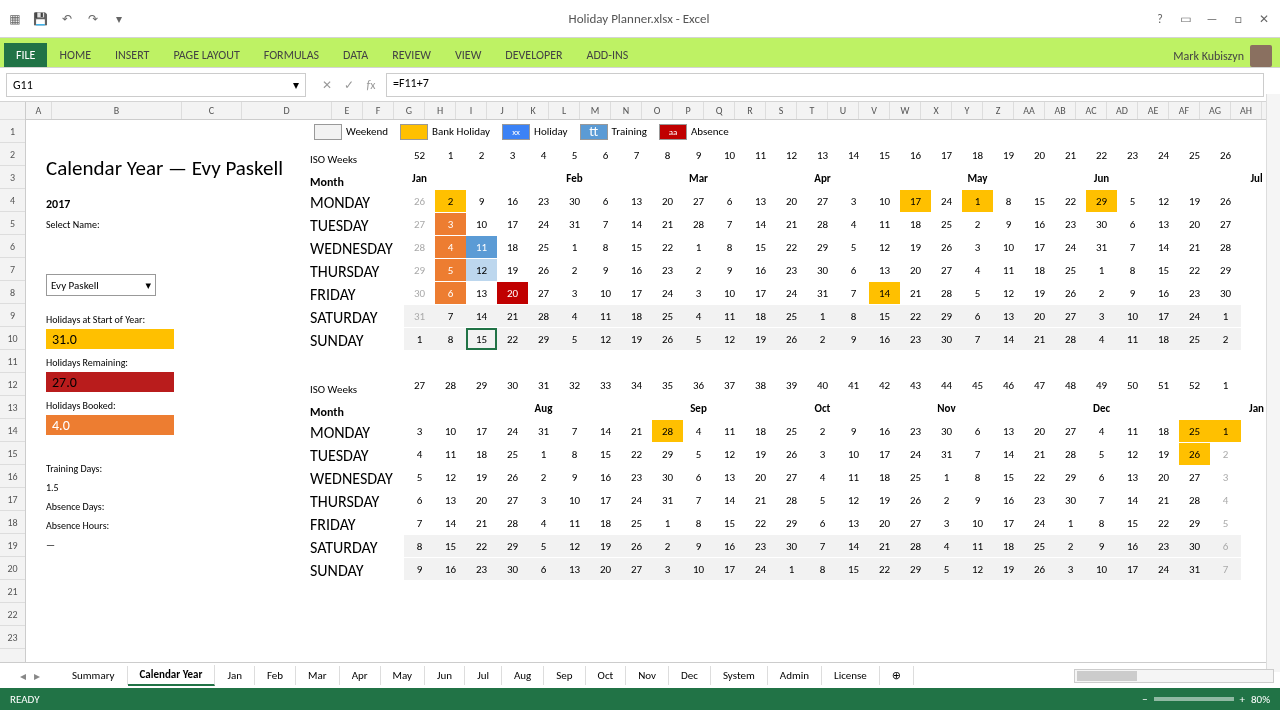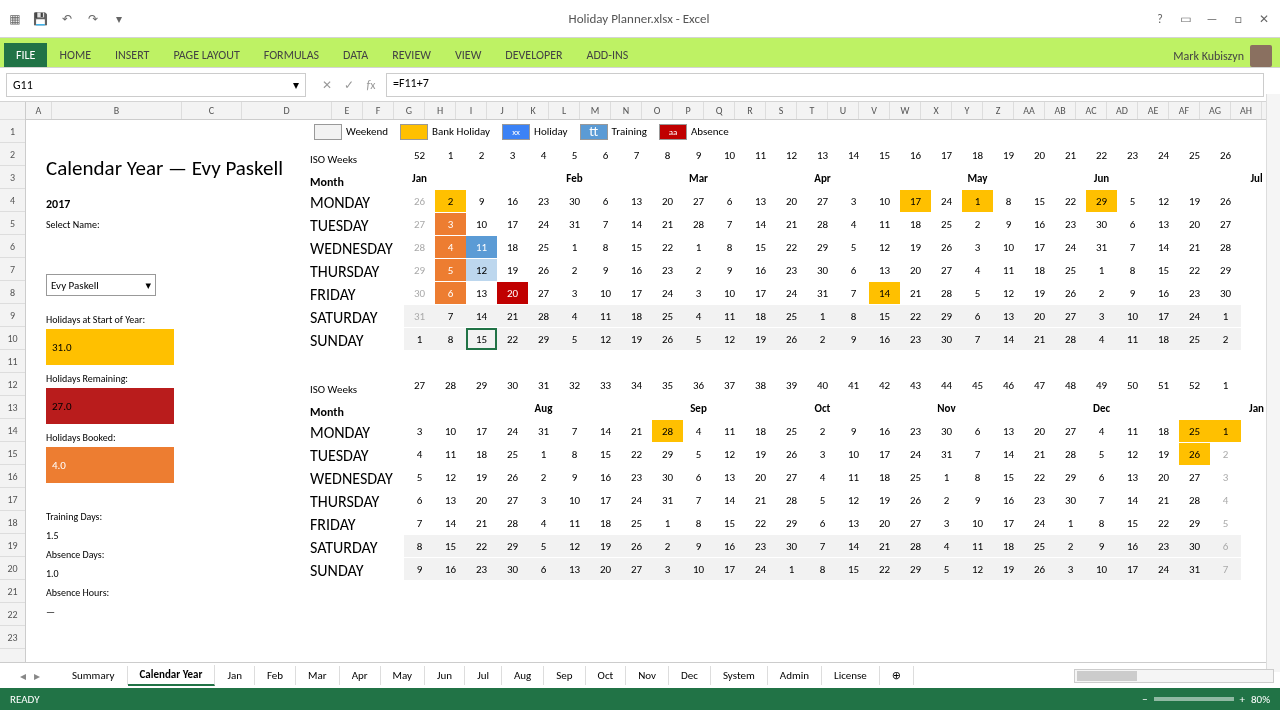--- a/index.html
+++ b/index.html
@@ -29,21 +29,21 @@
 .content { position: absolute; left: 0; top: 18px; right: 0; }
 .row { height: 23px; display: flex; align-items: center; }
 .legend { display: flex; gap: 0; align-items: center; padding-left: 280px; }
 .legend-box { width: 28px; height: 16px; border: 1px solid #999; margin-left: 8px; }
 .legend-label { font-size: 11px; padding: 0 4px; }
 .main { display: flex; }
 .sidebar { width: 280px; padding: 6px 20px; }
 .title { font-size: 21px; font-weight: 300; padding: 6px 0 12px; }
 .year { font-size: 12px; font-weight: 600; padding: 4px 0; }
 .label { font-size: 10px; padding: 3px 0; }
-.valbox { height: 36px; display: flex; align-items: center; padding: 8px 6px; font-size: 11px; margin-bottom: 4px; width: 128px; }
+.valbox { height: 20px; display: flex; align-items: center; padding: 8px 6px; font-size: 14px; margin-bottom: 4px; width: 128px; }
 .yellow { background: #ffc000; }
 .green { background: #b91c1c; }
 .orange { background: #ed7d31; color: #fff; }
 .select { border: 1px solid #999; width: 110px; height: 22px; display: flex; align-items: center; justify-content: space-between; padding: 0 4px; font-size: 11px; margin-top: 40px; }
 .calendar { flex: 1; }
 .cal-row { display: flex; height: 23px; align-items: flex-end; }
 .day-label { width: 98px; font-size: 16px; padding-left: 4px; }
 .cell { width: 31px; height: 22px; display: flex; align-items: center; justify-content: center; font-size: 11px; border: 1px solid transparent; }
 .iso-label { width: 98px; font-size: 11px; padding-left: 4px; }
 .month-label { width: 98px; font-size: 12px; font-weight: 600; padding-left: 4px; }
@@ -215,21 +215,20 @@
           <div class="label">Holidays at Start of Year:</div>
           <div class="valbox yellow">31.0</div>
           <div class="label">Holidays Remaining:</div>
           <div class="valbox green">27.0</div>
           <div class="label">Holidays Booked:</div>
           <div class="valbox orange">4.0</div>
           <div style="height:20px"></div>
           <div class="label">Training Days:</div>
           <div class="label">1.5</div>
           <div class="label">Absence Days:</div>
-          <div class="label">1.0</div>
           <div class="label">Absence Hours:</div>
           <div class="label">—</div>
         </div>
 
         <div class="calendar" id="calendar">
             <div class="cal-row">
               <div class="iso-label">ISO Weeks</div>
               <div class="cell">52</div>
               <div class="cell">1</div>
               <div class="cell">2</div>

